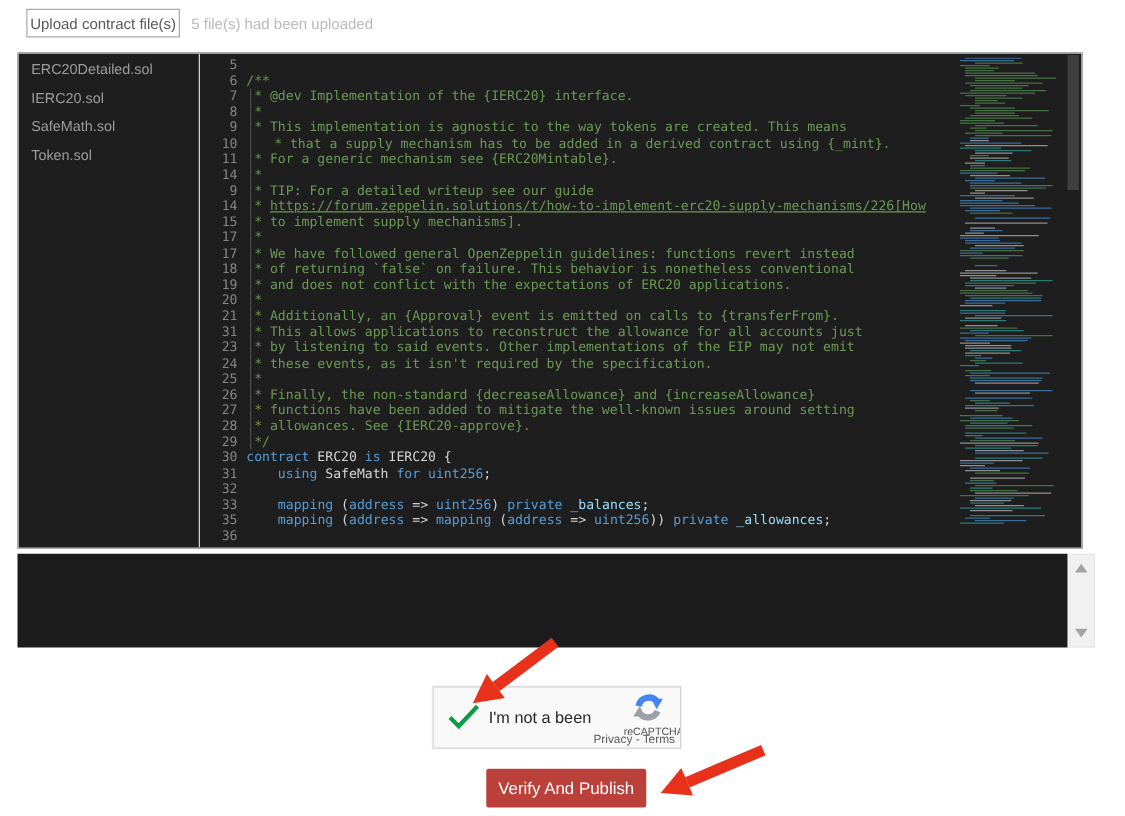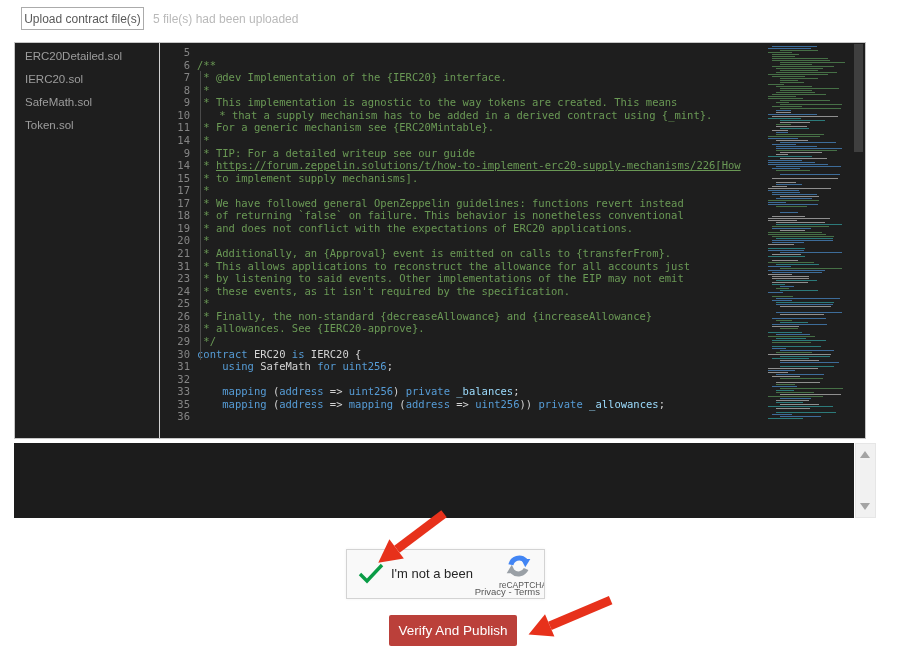--- a/index.html
+++ b/index.html
@@ -108,20 +108,21 @@
         <div class="code-row"><span class="gutter">17</span><span class="code-text"><span style="color: rgb(106, 153, 85);"> * We have followed general OpenZeppelin guidelines: functions revert instead</span></span></div>
         <div class="code-row"><span class="gutter">18</span><span class="code-text"><span style="color: rgb(106, 153, 85);"> * of returning `false` on failure. This behavior is nonetheless conventional</span></span></div>
         <div class="code-row"><span class="gutter">19</span><span class="code-text"><span style="color: rgb(106, 153, 85);"> * and does not conflict with the expectations of ERC20 applications.</span></span></div>
         <div class="code-row"><span class="gutter">20</span><span class="code-text"><span style="color: rgb(106, 153, 85);"> *</span></span></div>
         <div class="code-row"><span class="gutter">21</span><span class="code-text"><span style="color: rgb(106, 153, 85);"> * Additionally, an {Approval} event is emitted on calls to {transferFrom}.</span></span></div>
         <div class="code-row"><span class="gutter">31</span><span class="code-text"><span style="color: rgb(106, 153, 85);"> * This allows applications to reconstruct the allowance for all accounts just</span></span></div>
         <div class="code-row"><span class="gutter">23</span><span class="code-text"><span style="color: rgb(106, 153, 85);"> * by listening to said events. Other implementations of the EIP may not emit</span></span></div>
         <div class="code-row"><span class="gutter">24</span><span class="code-text"><span style="color: rgb(106, 153, 85);"> * these events, as it isn't required by the specification.</span></span></div>
         <div class="code-row"><span class="gutter">25</span><span class="code-text"><span style="color: rgb(106, 153, 85);"> *</span></span></div>
         <div class="code-row"><span class="gutter">26</span><span class="code-text"><span style="color: rgb(106, 153, 85);"> * Finally, the non-standard {decreaseAllowance} and {increaseAllowance}</span></span></div>
+        <div class="code-row"><span class="gutter">27</span><span class="code-text"><span style="color: rgb(106, 153, 85);"> * functions have been added to mitigate the well-known issues around setting</span></span></div>
         <div class="code-row"><span class="gutter">28</span><span class="code-text"><span style="color: rgb(106, 153, 85);"> * allowances. See {IERC20-approve}.</span></span></div>
         <div class="code-row"><span class="gutter">29</span><span class="code-text"><span style="color: rgb(106, 153, 85);"> */</span></span></div>
         <div class="code-row"><span class="gutter">30</span><span class="code-text"><span style="color: rgb(86, 156, 214);">contract</span><span style="color: rgb(212, 212, 212);"> ERC20 </span><span style="color: rgb(86, 156, 214);">is</span><span style="color: rgb(212, 212, 212);"> IERC20 {</span></span></div>
         <div class="code-row"><span class="gutter">31</span><span class="code-text"><span style="color: rgb(212, 212, 212);">    </span><span style="color: rgb(86, 156, 214);">using</span><span style="color: rgb(212, 212, 212);"> SafeMath </span><span style="color: rgb(86, 156, 214);">for</span><span style="color: rgb(212, 212, 212);"> </span><span style="color: rgb(86, 156, 214);">uint256</span><span style="color: rgb(212, 212, 212);">;</span></span></div>
         <div class="code-row"><span class="gutter">32</span><span class="code-text"></span></div>
         <div class="code-row"><span class="gutter">33</span><span class="code-text"><span style="color: rgb(212, 212, 212);">    </span><span style="color: rgb(86, 156, 214);">mapping</span><span style="color: rgb(212, 212, 212);"> (</span><span style="color: rgb(86, 156, 214);">address</span><span style="color: rgb(212, 212, 212);"> =&gt; </span><span style="color: rgb(86, 156, 214);">uint256</span><span style="color: rgb(212, 212, 212);">) </span><span style="color: rgb(86, 156, 214);">private</span><span style="color: rgb(212, 212, 212);"> </span><span style="color: rgb(156, 220, 254);">_balances</span><span style="color: rgb(212, 212, 212);">;</span></span></div>
         <div class="code-row"><span class="gutter">35</span><span class="code-text"><span style="color: rgb(212, 212, 212);">    </span><span style="color: rgb(86, 156, 214);">mapping</span><span style="color: rgb(212, 212, 212);"> (</span><span style="color: rgb(86, 156, 214);">address</span><span style="color: rgb(212, 212, 212);"> =&gt; </span><span style="color: rgb(86, 156, 214);">mapping</span><span style="color: rgb(212, 212, 212);"> (</span><span style="color: rgb(86, 156, 214);">address</span><span style="color: rgb(212, 212, 212);"> =&gt; </span><span style="color: rgb(86, 156, 214);">uint256</span><span style="color: rgb(212, 212, 212);">)) </span><span style="color: rgb(86, 156, 214);">private</span><span style="color: rgb(212, 212, 212);"> </span><span style="color: rgb(156, 220, 254);">_allowances</span><span style="color: rgb(212, 212, 212);">;</span></span></div>
         <div class="code-row"><span class="gutter">36</span><span class="code-text"></span></div>
       </div>
     <div class="indent-guide" style="top: 28.14px; height: 289.11px;"></div>

